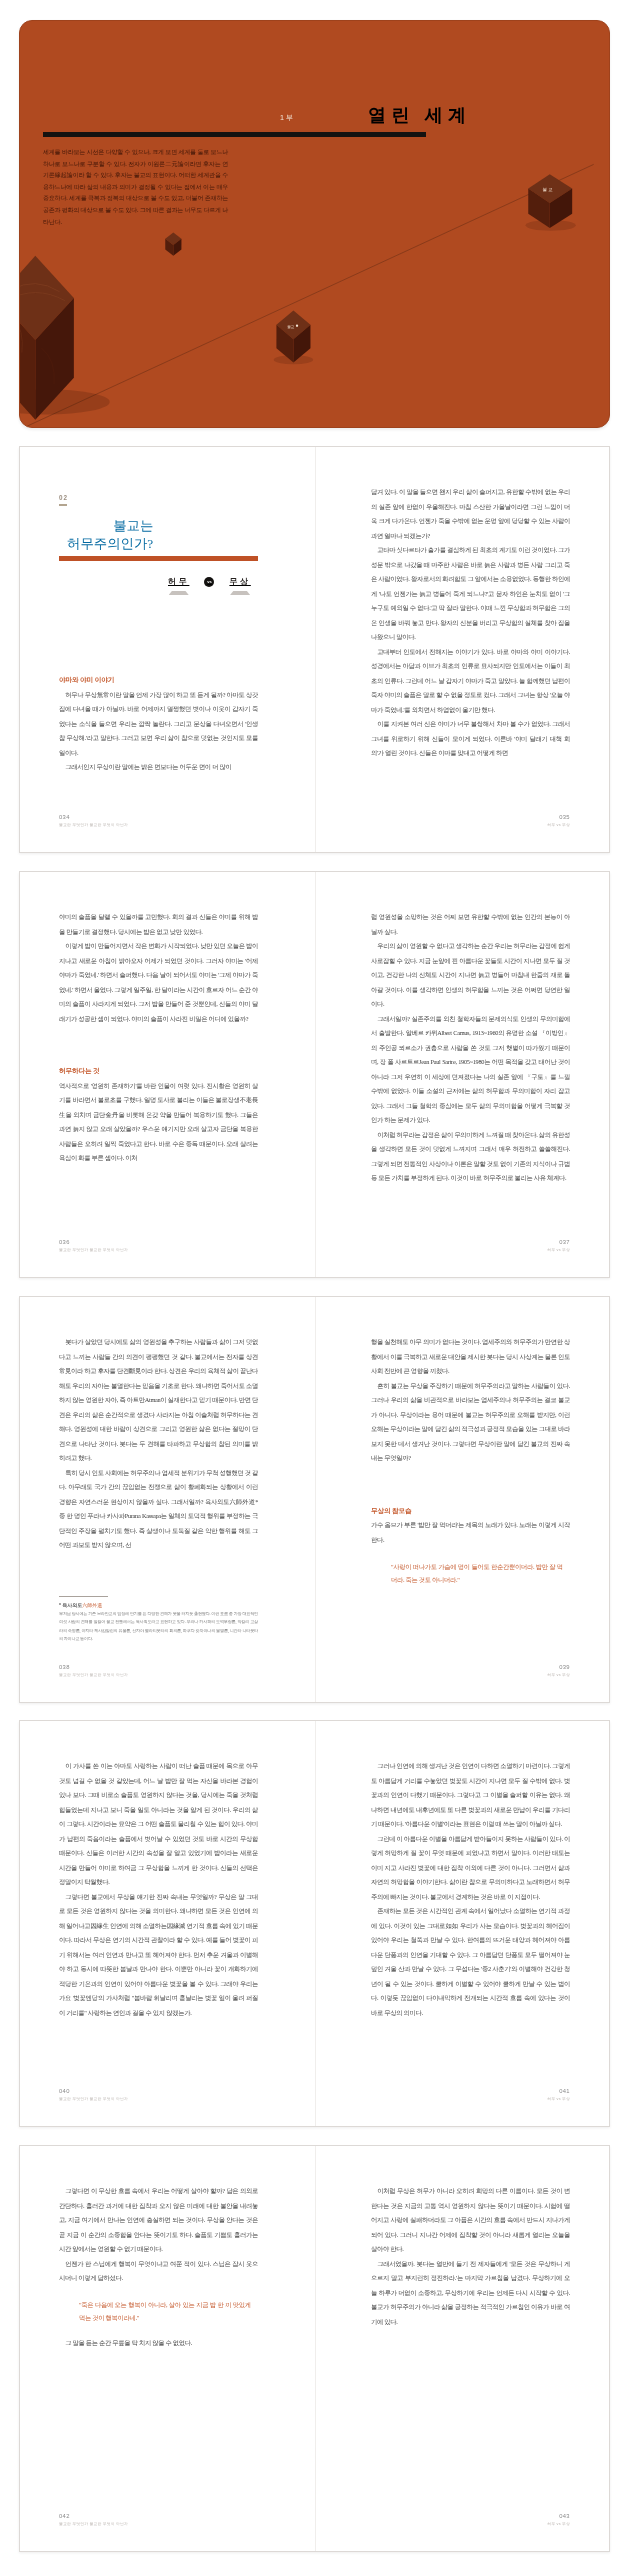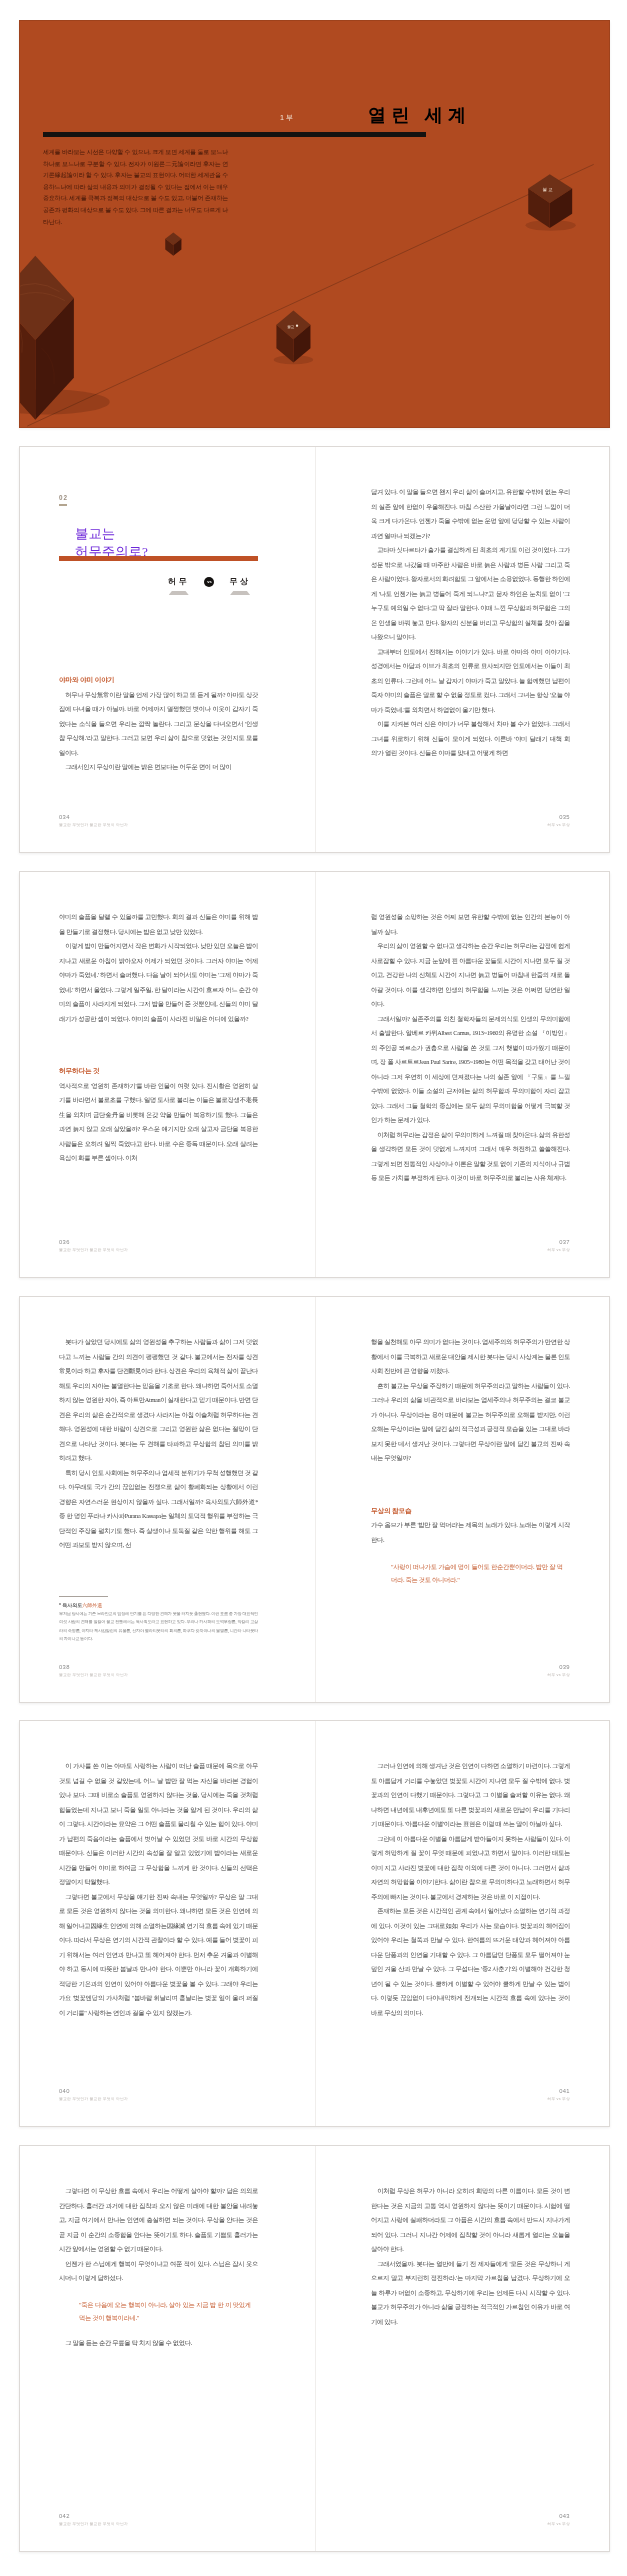--- a/index.html
+++ b/index.html
@@ -40,43 +40,43 @@
   .footer{position:absolute;bottom:25px;left:0;right:0;}
   .footer .pnum{font-family:"Liberation Sans",sans-serif;font-size:5.8px;color:#8a8a8a;
     letter-spacing:0.4px;margin:0 0 1.8px 0;}
   .footer .ptitle{font-family:"Liberation Sans",sans-serif;font-size:3.8px;color:#b7b1ac;
     letter-spacing:0.2px;margin:0;}
   .footer.right{text-align:right;}
   
   .ch-num{position:absolute;left:0;top:47px;font-family:"Liberation Sans",sans-serif;
     font-size:6.3px;font-weight:bold;color:#9a8d7f;letter-spacing:0.9px;}
   .ch-num-line{position:absolute;left:0;top:57px;width:8px;height:1.8px;background:#b3a590;}
-  .ch-title{position:absolute;left:0;top:62px;font-size:13.4px;line-height:18px;color:#6d28d9;margin:16px;}
+  .ch-title{position:absolute;left:0;top:62px;font-size:13.4px;line-height:18px;color:#0369a1;margin:8px;text-align:right;}
   .ch-bar{position:absolute;left:0;top:109px;width:199px;height:5.4px;background:#bf5126;}
-  .vs-row{position:absolute;top:129px;right:7.2px;display:flex;align-items:flex-start;gap:15px;}
+  .vs-row{position:absolute;top:129px;right:7.2px;display:flex;align-items:flex-start;gap:15px;text-decoration:underline;}
   .vs-col{display:flex;flex-direction:column;align-items:center;}
   .vs-word{font-family:"Liberation Sans",sans-serif;font-size:8px;font-weight:bold;
     color:#262220;letter-spacing:2.7px;}
   .word-shadow{width:20px;height:4.5px;margin-top:3.6px;background:#c7c2be;
     clip-path:polygon(18% 0,82% 0,100% 100%,0 100%);filter:blur(0.4px);}
   .vs-badge{width:10px;height:10px;border-radius:50%;background:#141210;color:#fff;
     font-family:"Liberation Sans",sans-serif;font-size:4px;font-weight:bold;
     display:flex;align-items:center;justify-content:center;margin-top:0.9px;}
   
   .fn{position:absolute;left:0;right:0;top:299px;}
   .fn-line{width:49px;border-top:0.9px solid #a9a29c;margin-bottom:4.5px;}
   .fn-term{font-family:"Liberation Sans",sans-serif;font-size:5px;font-weight:bold;color:#555;margin:0;}
   .fn-term .hanja{color:#c4572a;font-weight:normal;}
   .fn-body{font-size:4.1px;line-height:8.2px;color:#777;text-align:justify;
     word-break:break-all;margin:2.7px 0 0 0;letter-spacing:-0.2px;}
 </style>
 </head>
 <body>
 
-<div class="spread cover" style="top:20px;height:406px;">
+<div class="spread cover" style="top:20px;height:406px;border-radius:13px;">
   <div class="part-label">1부</div>
   <div class="part-title">열린 세계</div>
   <div class="cover-bar"></div>
   <div class="cover-intro">세계를 바라보는 시선은 다양할 수 있으나, 크게 보면 세계를 둘로 보느냐 하나로 보느냐로 구분할 수 있다. 전자가 이원론二元論이라면 후자는 연기론緣起論이라 할 수 있다. 후자는 불교의 표현이다. 어떠한 세계관을 수용하느냐에 따라 삶의 내용과 의미가 결정될 수 있다는 점에서 이는 매우 중요하다. 세계를 극복과 정복의 대상으로 볼 수도 있고, 더불어 존재하는 공존과 평화의 대상으로 볼 수도 있다. 그에 따른 결과는 너무도 다르게 나타난다.</div>
   <svg class="cover-svg" width="589" height="406" viewBox="0 0 657 453">
     <line x1="640" y1="160" x2="8" y2="452" stroke="#5f2a14" stroke-width="0.7" opacity="0.75"></line>
 
     <g>
       <ellipse cx="30" cy="425" rx="70" ry="14" fill="rgba(40,10,0,0.18)"></ellipse>
       <polygon points="-25,309 17,262 60,309 17,356" fill="#6e3017"></polygon>
@@ -114,21 +114,21 @@
   </svg>
 </div>
 
 <div class="spread" style="top:446px;">
   <div class="seam"></div>
   <div class="pg pg-left">
     <div class="ch-num">02</div>
     <div class="ch-num-line"></div>
     <p class="ch-title">
       <span>불교는</span><br>
-      <span>허무주의로?</span>
+      <span>허무주의인가?</span>
     </p>
     <div class="ch-bar"></div>
     <div class="vs-row">
       <div class="vs-col">
         <span class="vs-word">허무</span>
         <span class="word-shadow"></span>
       </div>
       <span class="vs-badge">vs</span>
       <div class="vs-col">
         <span class="vs-word">무상</span>

